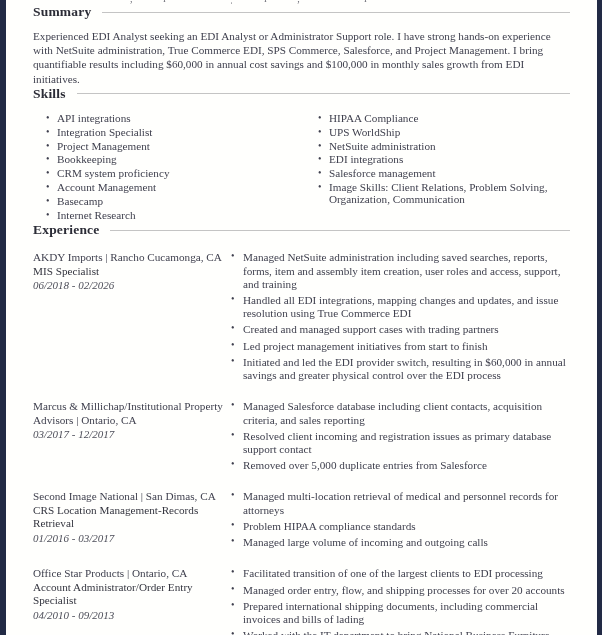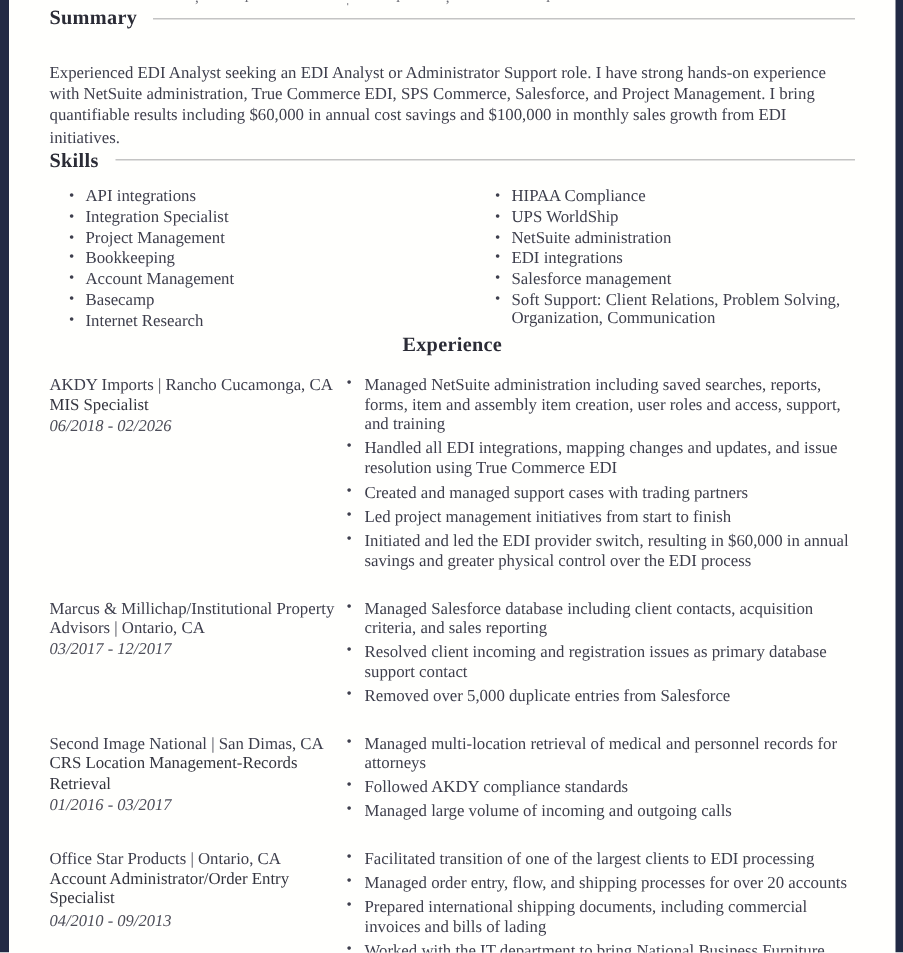--- a/index.html
+++ b/index.html
@@ -28,39 +28,39 @@
 
   h2.sec {
     display: flex; align-items: center;
     margin: 0; font-size: 13.5px; font-weight: bold; color: #2b2c36;
     letter-spacing: 0.2px;
   }
   h2.sec .rule { flex: 1; height: 1px; background: #c4c4c4; margin-left: 11px; }
 
   .sum-head { margin-top: 9px; }
   p.summary {
-    margin: 22px 0 0 0;
+    margin: 9px 0 0 0;
     font-size: 11.2px; line-height: 1.27; color: #3e3f4d;
   }
 
   .skills-head { margin-top: 13px; }
-  .cols { display: flex; margin-top: 10px; gap: 12px; }
+  .cols { display: flex; margin-top: 10px; }
   .col-left { flex: 0 0 272px; }
   .col-right { flex: 1; }
   ul.plain { margin: 0; padding: 0; list-style: none; }
   ul.plain li {
     position: relative; padding-left: 24px;
     font-size: 11.2px; line-height: 1.1; margin-bottom: 1.5px;
   }
   ul.plain li::before {
     content: "•"; position: absolute; left: 13px; top: 0;
     font-size: 10px; color: #3e3f4d;
   }
 
-  .exp-head { margin-top: 20px; flex-direction: column; }
+  .exp-head { margin-top: 20px; }
   .entries { margin-top: 13px; }
   .entry { display: flex; margin-bottom: 15px; }
   .meta { flex: 0 0 197px; padding-right: 6px; box-sizing: border-box; }
   .meta .company { font-size: 11.2px; line-height: 1.2; }
   .meta .title   { font-size: 11.2px; line-height: 1.2; font-weight: normal; color: #34353f; }
   .meta .dates   { font-size: 11px;  line-height: 1.3; font-style: italic; color: #4c4d58; }
   ul.bullets { margin: 0; padding: 0; list-style: none; flex: 1; }
   ul.bullets li {
     position: relative; padding-left: 13px;
     font-size: 11.2px; line-height: 1.18; margin-bottom: 3px; font-family: Liberation Serif, serif;
@@ -108,20 +108,23 @@
             </li>
 
             <li>
               <span>Project Management</span>
             </li>
 
             <li>
               <span>Bookkeeping</span>
             </li>
 
+            <li>
+              <span>CRM system proficiency</span>
+            </li>
 
             <li>
               <span>Account Management</span>
             </li>
 
             <li>
               <span>Basecamp</span>
             </li>
 
             <li>
@@ -145,21 +148,21 @@
             <li>
               <span>EDI integrations</span>
             </li>
 
             <li>
               <span>Salesforce management</span>
             </li>
 
 
             <li>
-              <span>Soft Support: Client Relations, Problem Solving, Organization, Communication</span>
+              <span>Image Skills: Client Relations, Problem Solving, Organization, Communication</span>
             </li>
           </ul>
       </div>
     </section>
 
     <section>
       <h2 class="sec exp-head">
         <span>Experience</span>
         <span class="rule"></span>
       </h2>
@@ -222,21 +225,21 @@
               <div class="title">CRS Location Management-Records Retrieval</div>
               <div class="dates">01/2016 - 03/2017</div>
             </div>
             <ul class="bullets">
 
                 <li>
                   <span>Managed multi-location retrieval of medical and personnel records for attorneys</span>
                 </li>
 
                 <li>
-                  <span>Followed AKDY compliance standards</span>
+                  <span>Problem HIPAA compliance standards</span>
                 </li>
 
                 <li>
                   <span>Managed large volume of incoming and outgoing calls</span>
                 </li>
               </ul>
           </div>
 
           <div class="entry">
             <div class="meta">

